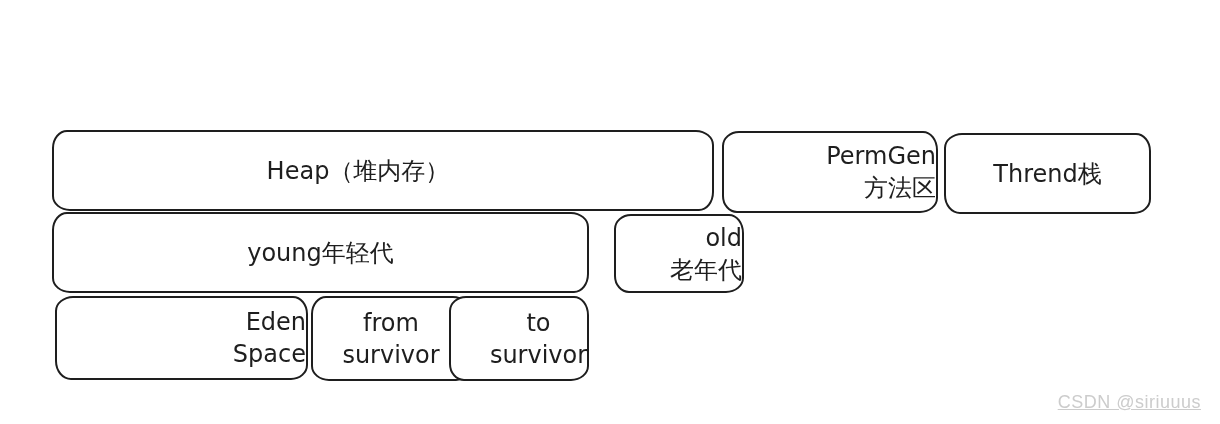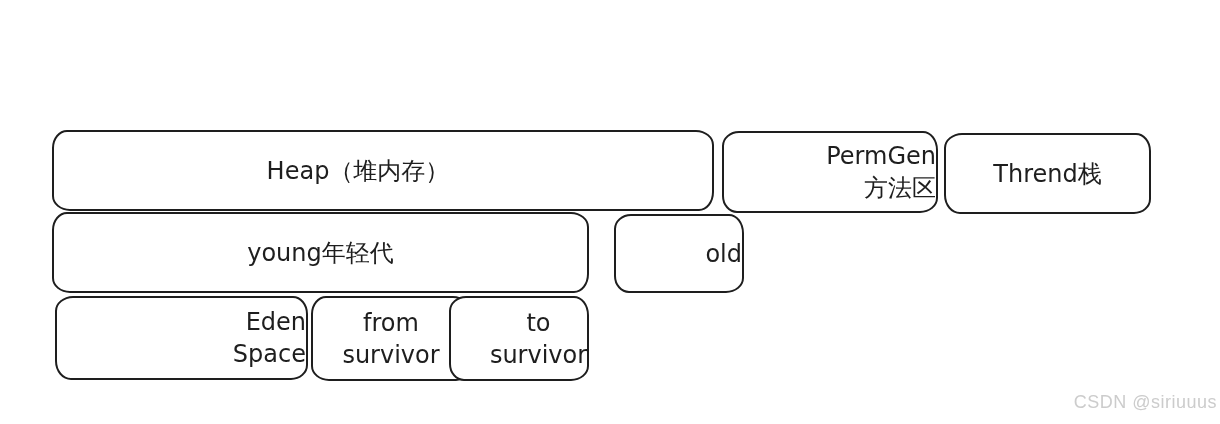--- a/index.html
+++ b/index.html
@@ -43,26 +43,27 @@
   .r1 { border-radius: 18px 15px 17px 16px / 15px 18px 15px 19px; }
   .r2 { border-radius: 15px 18px 15px 18px / 18px 15px 19px 15px; }
   .r3 { border-radius: 17px 15px 18px 15px / 15px 19px 15px 17px; }
   .align-left { align-items: flex-end; }
   .box.permgen { padding-left: 33px; }
   .box.old { padding-left: 22px; }
   .heap-label { transform: translateX(-25px); }
   .watermark {
     position: absolute;
     top: 391px;
-    right: 3px;
+    right: 19px;
     font-size: 18px;
     line-height: 22px;
     color: var(--watermark);
     font-family: "Liberation Sans", "DejaVu Sans", sans-serif;
     letter-spacing: 0.5px;
+    text-decoration: underline;
   }
 </style>
 </head>
 <body>
 
 <div class="canvas">
 
 
   <div class="box r2" style="left:52px; top:130px; width:662px; height:81px;">
     <span class="heap-label">Heap（堆内存）</span>
@@ -76,20 +77,21 @@
   <div class="box r2" style="left:52px; top:212px; width:537px; height:81px;">
     <span>young年轻代</span>
   </div>
 
   <div class="box r1" style="left:944px; top:133px; width:207px; height:81px;">
     <span>Thrend栈</span>
   </div>
 
   <div class="box r3 align-left old" style="left:588px; top:214px; width:130px; height:79px;margin-left:26px;">
     <span>old</span>
+    <span>老年代</span>
   </div>
 
   <div class="box r1" style="left:55px; top:296px; width:253px; height:84px;align-items:flex-end;">
     <span>Eden</span>
     <span>Space</span>
   </div>
 
   <div class="box r2" style="left:311px; top:296px; width:160px; height:85px;">
     <span>from</span>
     <span>survivor</span>

